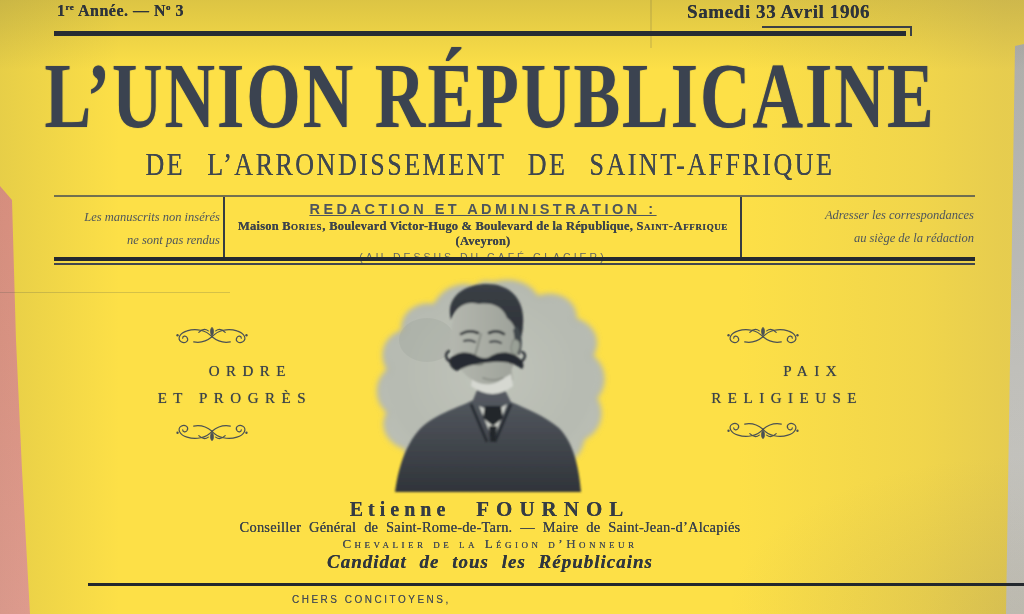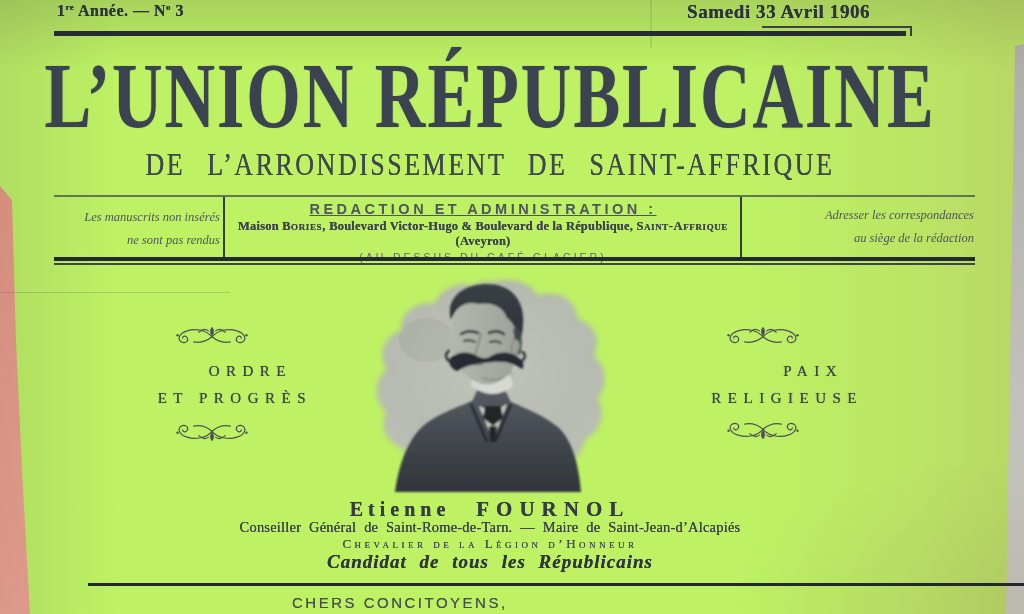--- a/index.html
+++ b/index.html
@@ -1,17 +1,17 @@
 <!DOCTYPE html>
 <html><head>
 <meta charset="utf-8">
 <style>
   html,body{margin:0;padding:0;}
   .scene{position:relative;width:1024px;height:614px;overflow:hidden;
-         background:#bef264;font-family:"Liberation Serif",serif;color:#39414b;}
+         background:#fde047;font-family:"Liberation Serif",serif;color:#39414b;}
   .abs{position:absolute;}
   .ink{text-shadow:0 0 .45px currentColor;}
 
   
   .table-left{left:0;top:0;width:34px;height:614px;
     background:linear-gradient(180deg,#e79180 0%,#ea9a89 55%,#eda294 100%);
     clip-path:polygon(0 186px,12px 200px,16px 340px,22px 470px,30px 614px,0 614px);}
   .table-right{right:0;top:0;width:20px;height:614px;
     background:linear-gradient(180deg,#aeb4c0,#c9ced8 60%,#d2d7e0);
     clip-path:polygon(55% 46px,100% 44px,100% 100%,10% 100%);}
@@ -74,21 +74,21 @@
   .cap-name{top:497px;font-size:20px;font-weight:700;color:#353c44;}
   .cap-name .fn{letter-spacing:5px;margin-right:26px;}
   .cap-name .ln{letter-spacing:7px;font-size:21px;}
   .cap-titles{top:519px;font-size:14.5px;color:#3a424a;word-spacing:4px;letter-spacing:.2px;}
   .cap-honor{top:536px;font-size:13px;font-variant:small-caps;letter-spacing:3.5px;color:#444b52;text-align:center;}
   .cap-slogan{top:551px;font-size:19px;font-weight:700;font-style:italic;
     letter-spacing:1px;word-spacing:7px;color:#2f363e;}
 
   
   .bottom-rule{left:88px;top:583px;width:936px;height:2.5px;background:#23282d;}
-  .salutation{left:292px;top:594px;font-family:"Liberation Sans",sans-serif;font-size:15px;
+  .salutation{left:292px;top:594px;font-family:"Liberation Sans",sans-serif;font-size:10px;
     letter-spacing:2.5px;color:#464d53;text-shadow:0 0 .5px rgba(70,77,83,.7);}
 </style>
 </head>
 <body>
 
 <div class="scene">
 
   <svg width="0" height="0" style="position:absolute" aria-hidden="true">
     <defs>
       <g id="flourish" fill="none" stroke="currentColor" stroke-width="1.6" stroke-linecap="round">

